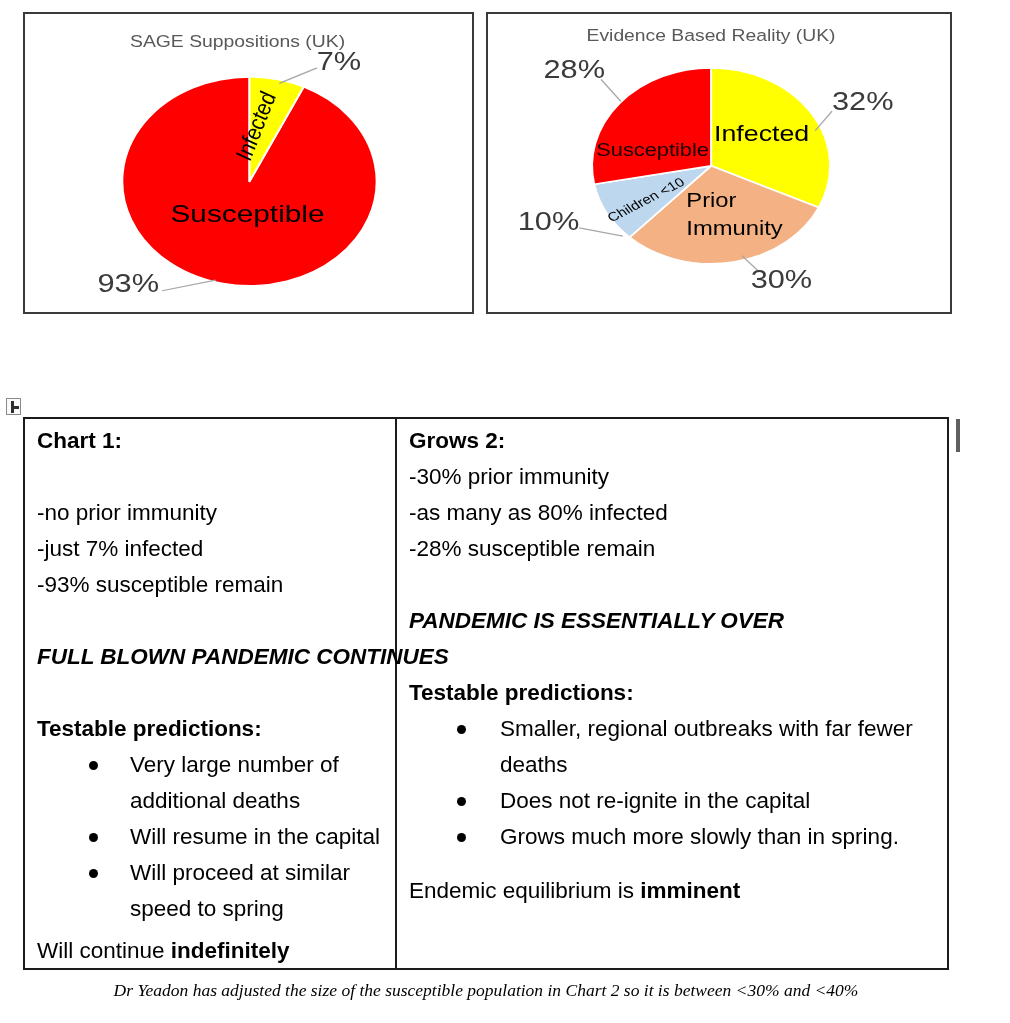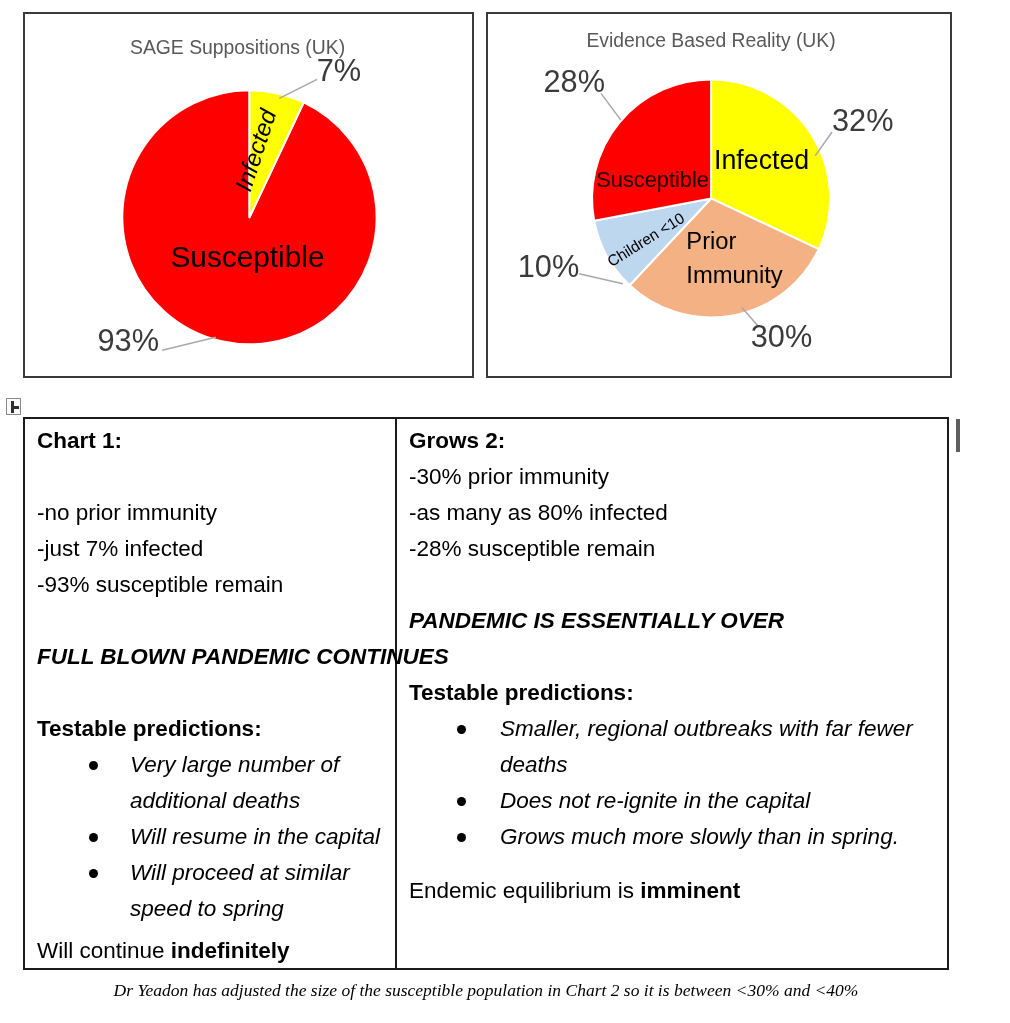--- a/index.html
+++ b/index.html
@@ -3,21 +3,21 @@
 <meta charset="utf-8">
 <style>
   * { box-sizing: border-box; }
   html,body { margin:0; padding:0; }
   body {
     width:1010px; height:1023px; position:relative; background:#ffffff;
     font-family:"Liberation Sans", sans-serif; color:#000;
     overflow:hidden;
   }
   .chart-box {
-    position:absolute; top:12px; height:366px; background:#fff;
+    position:absolute; top:12px; height:302px; background:#fff;
     border:2px solid #3a3a3a;
     text-decoration:underline;
   }
   #chart-box-1 { left:23px;  width:451px; }
   #chart-box-2 { left:486px; width:466px;text-align:right; }
   .chart-box svg { width:100%; height:100%; display:block; }
 
   svg text { font-family:"Liberation Sans", sans-serif; }
   .svg-title { font-size:19.5px; fill:#595959; }
   .pct       { font-size:31px;   fill:#3b3b3b; }
@@ -30,21 +30,21 @@
     border:2px solid #1b1b1b; display:flex; background:#fff;
   }
   .cell { padding:4px 12px 0 12px; font-size:22.5px; line-height:36px; }
   #cell-left  { width:372px; border-right:2px solid #1b1b1b; }
   #cell-right { flex:1; }
   .line    { white-space:nowrap; }
   .heading { font-weight:bold; }
   .verdict { font-weight:bold; font-style:italic; }
   .sp36 { height:36px; } .sp18 { height:18px; } .sp6 { height:6px; }
   ul.preds { margin:0; padding:0; list-style:none; }
-  ul.preds li { position:relative; padding-left:93px;font-style:italic; }
+  ul.preds li { position:relative; padding-left:93px; }
   ul.preds li::before {
     content:""; position:absolute; left:52px; top:14px;
     width:9px; height:9px; border-radius:50%; background:#000;
   }
   #cell-right ul.preds li { padding-left:91px; }
   #cell-right ul.preds li::before { left:48px; }
   .footer-line b { font-weight:bold;margin-top:28px; }
 
   
   #table-handle {

